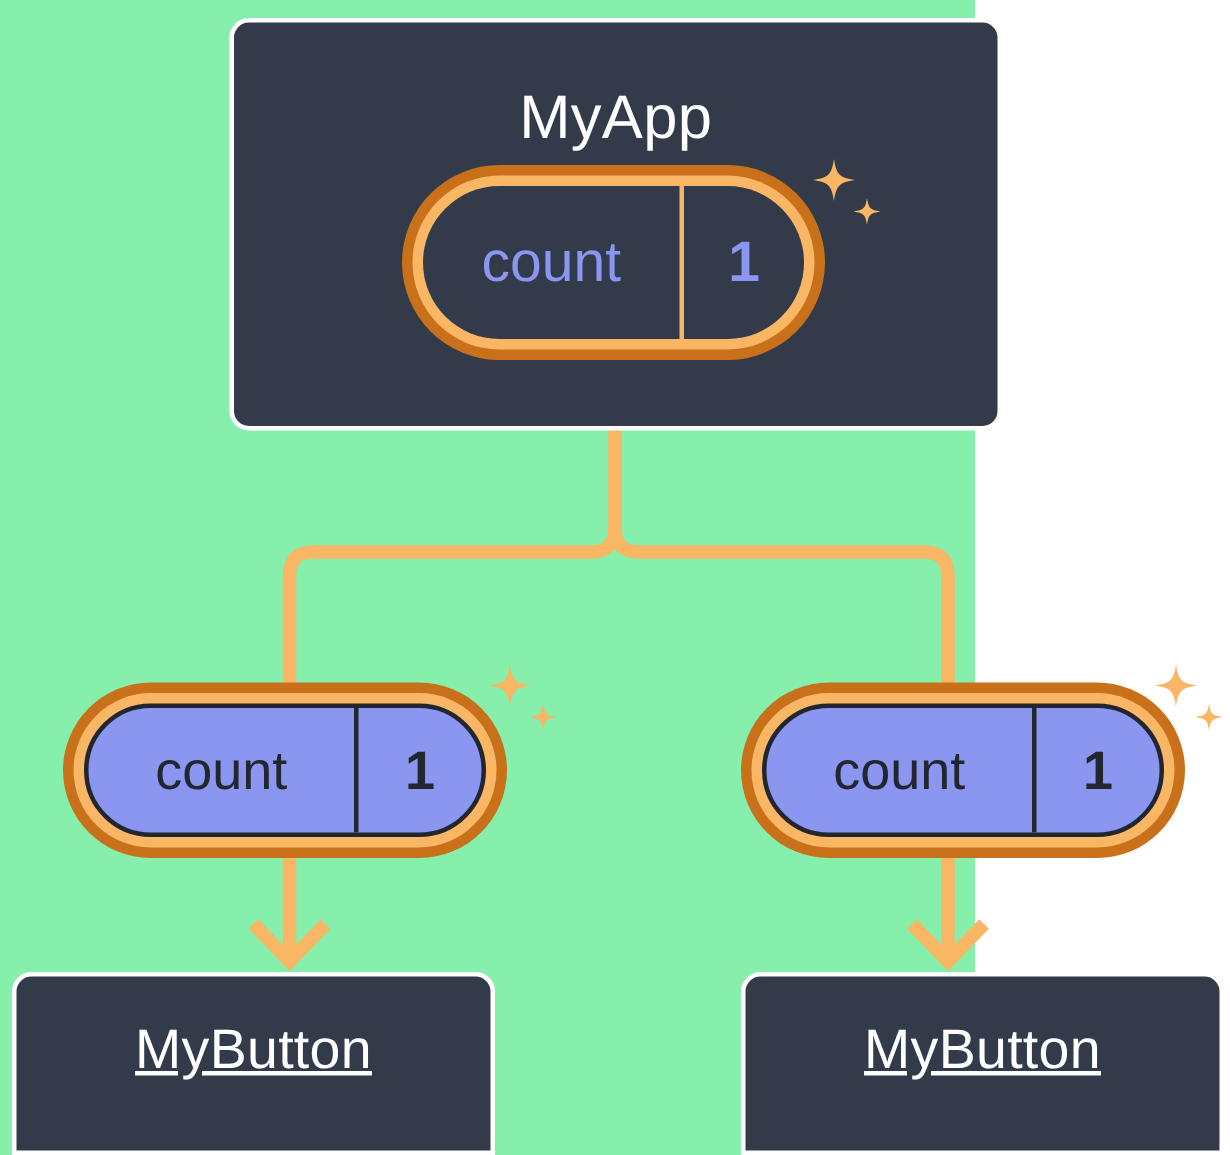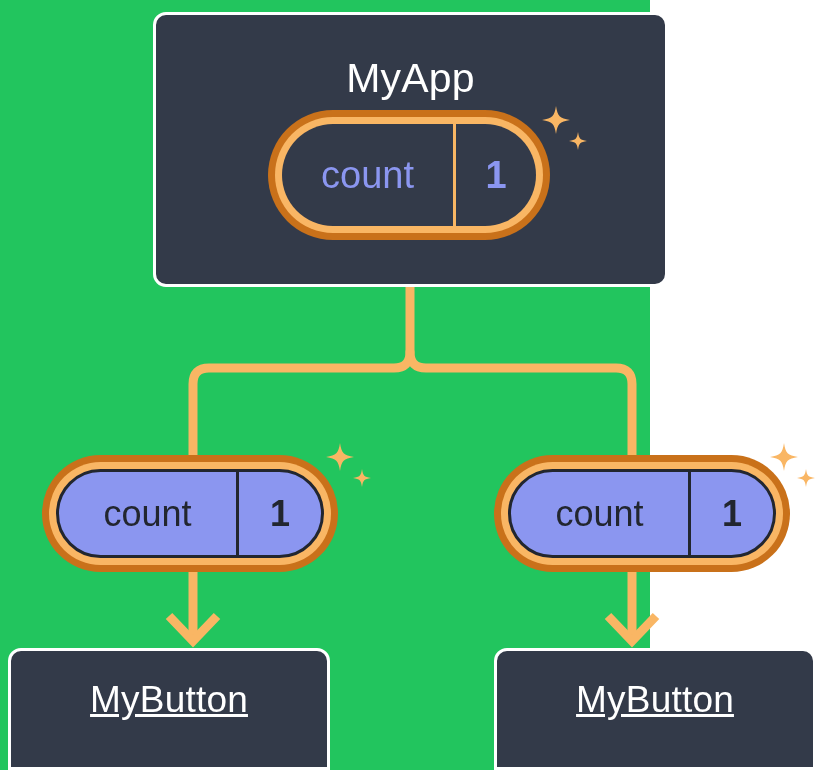--- a/index.html
+++ b/index.html
@@ -10,21 +10,21 @@
   body {
     width: 820px;
     height: 770px;
     overflow: hidden;
     font-family: "Liberation Sans", sans-serif;
   }
   #stage {
     position: relative;
     width: 650px;
     height: 770px;
-    background: #22c55e;
+    background: #86efac;
   }
 
   
   #wires {
     position: absolute;
     inset: 0;
     width: 820px;
     height: 770px;
     z-index: 1;
   }

